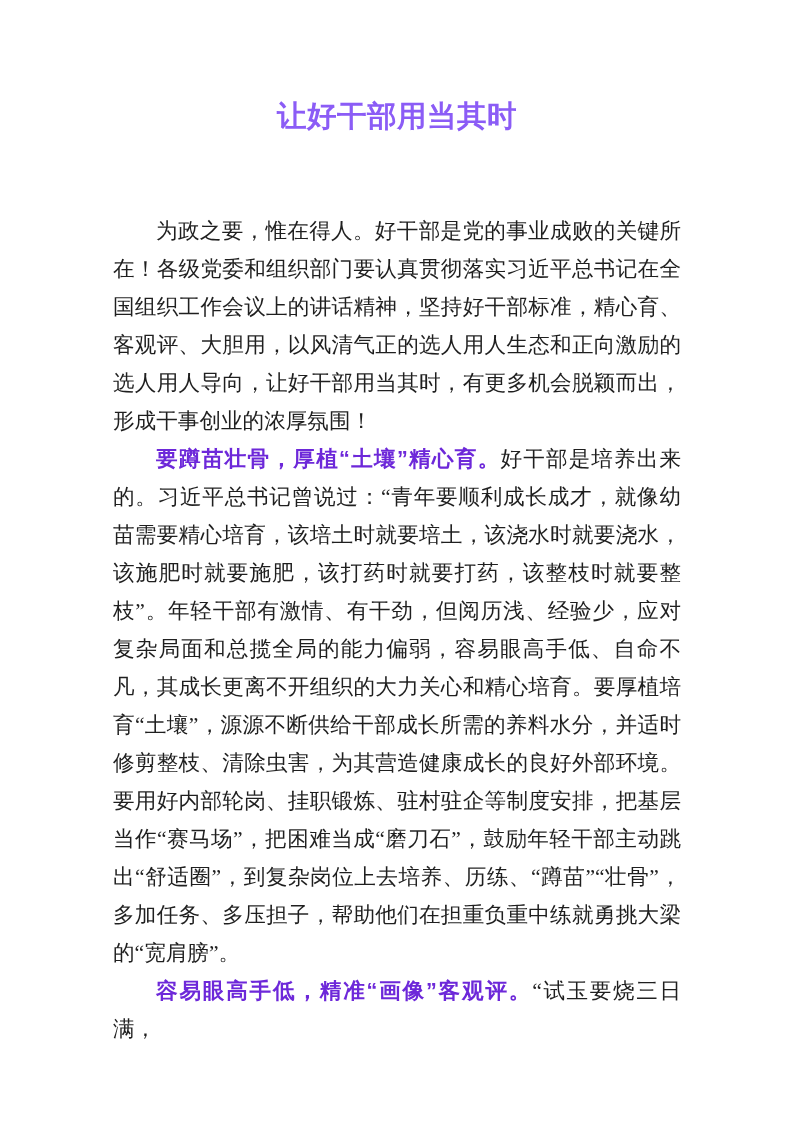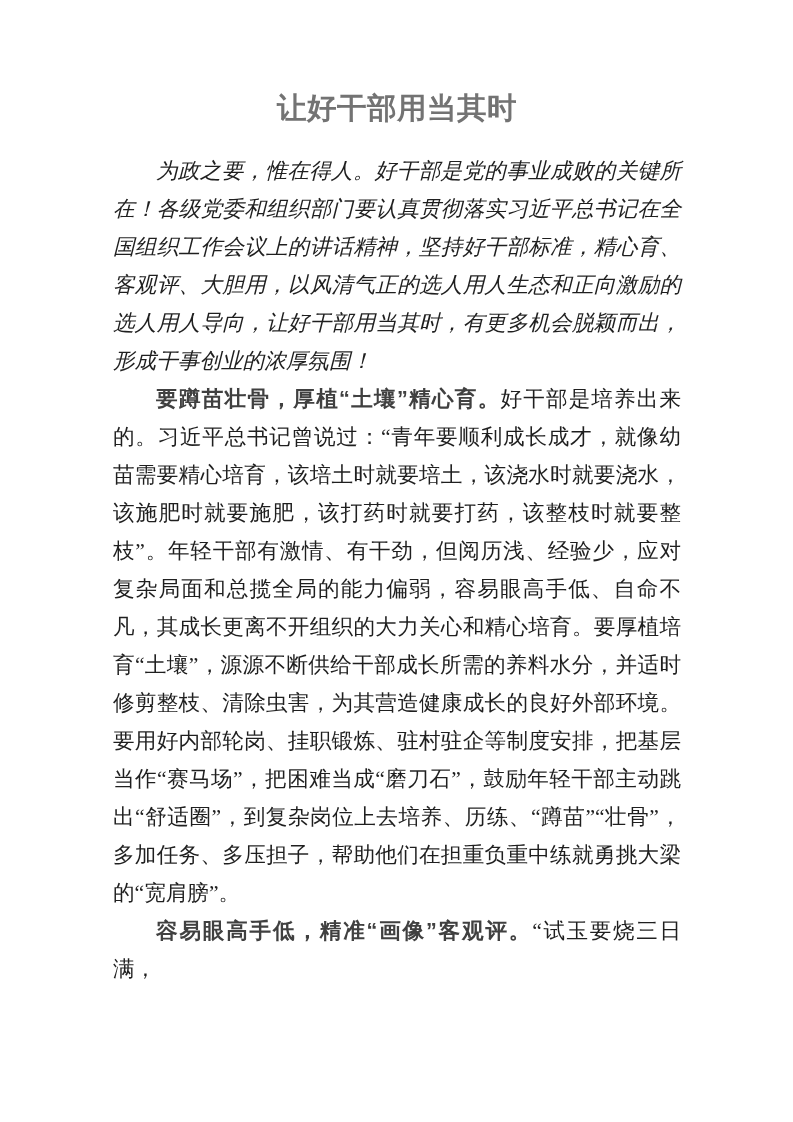--- a/index.html
+++ b/index.html
@@ -21,47 +21,47 @@
     left: 113px;
     top: 0;
     width: 568px;
   }
   .doc-title {
     font-family: "Liberation Sans", "DejaVu Sans", sans-serif;
     font-weight: 700;
     font-size: 29.5px;
     line-height: 40px;
     letter-spacing: 0.5px;
-    color: #737373;
+    color: #8b5cf6;
     text-align: center;
-    margin: 8px;
+    margin: 16px;
     padding-top: 80px;
     padding-bottom: 0;
     white-space: pre;
   }
   .para {
     font-family: "Liberation Serif", "DejaVu Serif", serif;
     font-size: 21.6px;
     line-height: 38px;
     color: #1f1f1f;
     margin: 0;
     text-align: justify;
     text-align-last: left;
     text-justify: inter-character;
     text-indent: 43px;
     letter-spacing: 0;
     word-break: break-all;
   }
-  .para-1 { margin-top: 24px; font-style: italic; }
+  .para-1 { margin-top: 76px; }
   .para-2 { margin-top: 0px; }
   .para-3 { margin-top: 0px; }
   .lead {
     font-family: "Liberation Sans", "DejaVu Sans", sans-serif;
     font-weight: 700;
-    color: #404040;
+    color: #6d28d9;
     letter-spacing: 0.2px;
   }
   .run { white-space: normal; }
 </style>
 </head>
 <body>
 
 <div class="page">
   <div class="doc-body">
 

